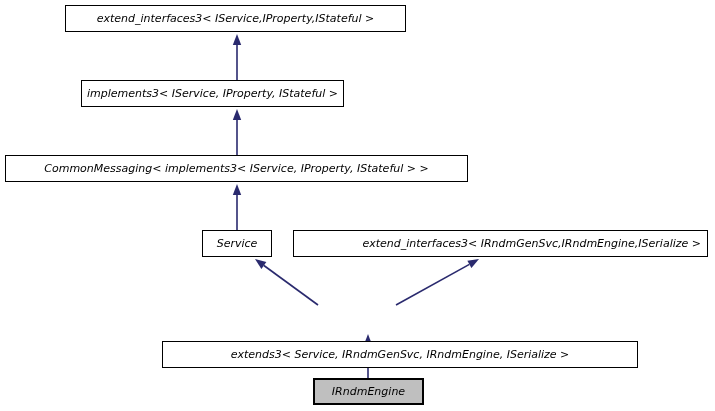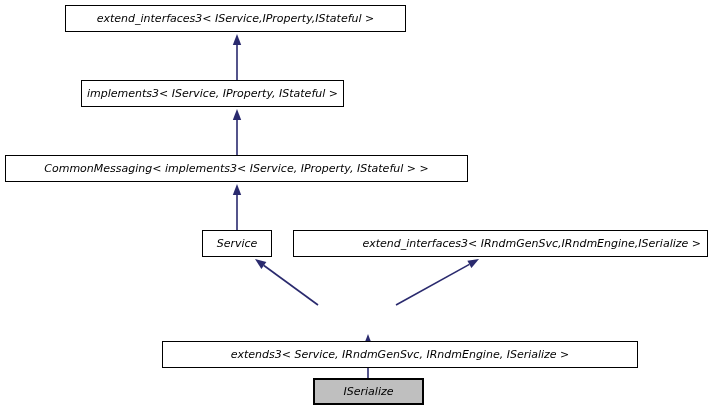--- a/index.html
+++ b/index.html
@@ -93,16 +93,16 @@
       <div class="node" style="left: 202px; top: 230px; width: 70px;">
         <span class="label">Service</span>
       </div>
       <div class="node" style="left: 293px; top: 230px; width: 415px; justify-content: flex-end;">
         <span class="label">extend_interfaces3&lt; IRndmGenSvc,IRndmEngine,ISerialize &gt;</span>
       </div>
       <div class="node" style="left: 162px; top: 305px; width: 476px; margin-top: 36px;">
         <span class="label">extends3&lt; Service, IRndmGenSvc, IRndmEngine, ISerialize &gt;</span>
       </div>
       <div class="node highlight" style="left: 313px; top: 378px; width: 111px;">
-        <span class="label">ISerialize</span>
+        <span class="label">IRndmEngine</span>
       </div>
     </div>
 </div>
 
 </body></html>

